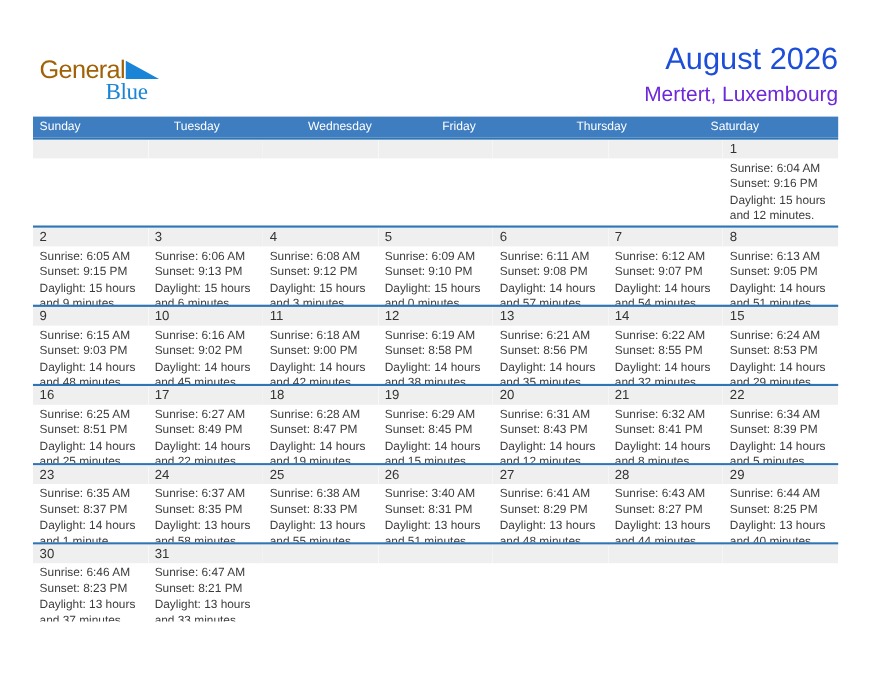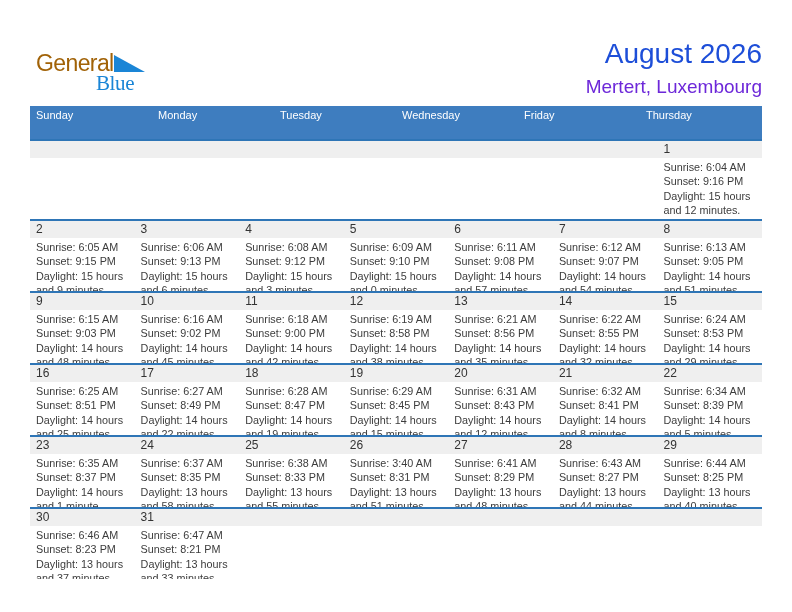--- a/index.html
+++ b/index.html
@@ -21,21 +21,21 @@
   .logo-triangle { position:absolute; left:78px; top:5px; width:31px; height:17px;
     background:var(--accent); clip-path:polygon(0 0, 100% 100%, 0 100%); }
   .logo-blue { position:absolute; left:60px; top:21px; font-size:21px; color:var(--accent); letter-spacing:-0.4px;font-family:Liberation Serif, serif; }
 
   
   .title { position:absolute; right:30px; top:38px; font-size:28px; color:#1d4ed8; text-align:right; }
   .subtitle { position:absolute; right:30px; top:76px; font-size:19px; color:#6d28d9; text-align:right; }
 
   
   .calendar { position:absolute; left:30px; top:106px; width:732px; }
-  .weekday-header { display:flex; height:33px; background:var(--header-bg); }
+  .weekday-header { display:flex; height:19px; background:var(--header-bg); }
   .hcell { flex:1; color:#ffffff; font-size:11px; line-height:19px; padding-left:6px;
     overflow:hidden; white-space:nowrap; }
 
   .week { display:flex; border-top:2px solid var(--line); height:72px; }
   .week.first { height:80px; }
   .cell { flex:1; overflow:hidden; }
   .daynum { height:17px; background:var(--band); font-size:12px; color:#333333;
     padding-left:6px; line-height:16px; }
   .details { padding:2px 1px 12px 6px; font-size:10.8px; color:#3c3c3c; line-height:14.4px;
     white-space:nowrap; }
@@ -50,25 +50,25 @@
     <div class="logo-triangle"></div>
     <div class="logo-blue">Blue</div>
   </div>
 
   <div class="title">August 2026</div>
   <div class="subtitle">Mertert, Luxembourg</div>
 
   <div class="calendar">
     <div class="weekday-header">
         <div class="hcell">Sunday</div>
-        <div class="hcell">Monday</div>
         <div class="hcell">Tuesday</div>
         <div class="hcell">Wednesday</div>
         <div class="hcell">Friday</div>
         <div class="hcell">Thursday</div>
+        <div class="hcell">Saturday</div>
       </div>
     <div>
         <div class="week first">
           <div class="cell">
             <div class="daynum"></div>
             <div class="details"></div>
           </div>
           <div class="cell">
             <div class="daynum"></div>
             <div class="details"></div>

